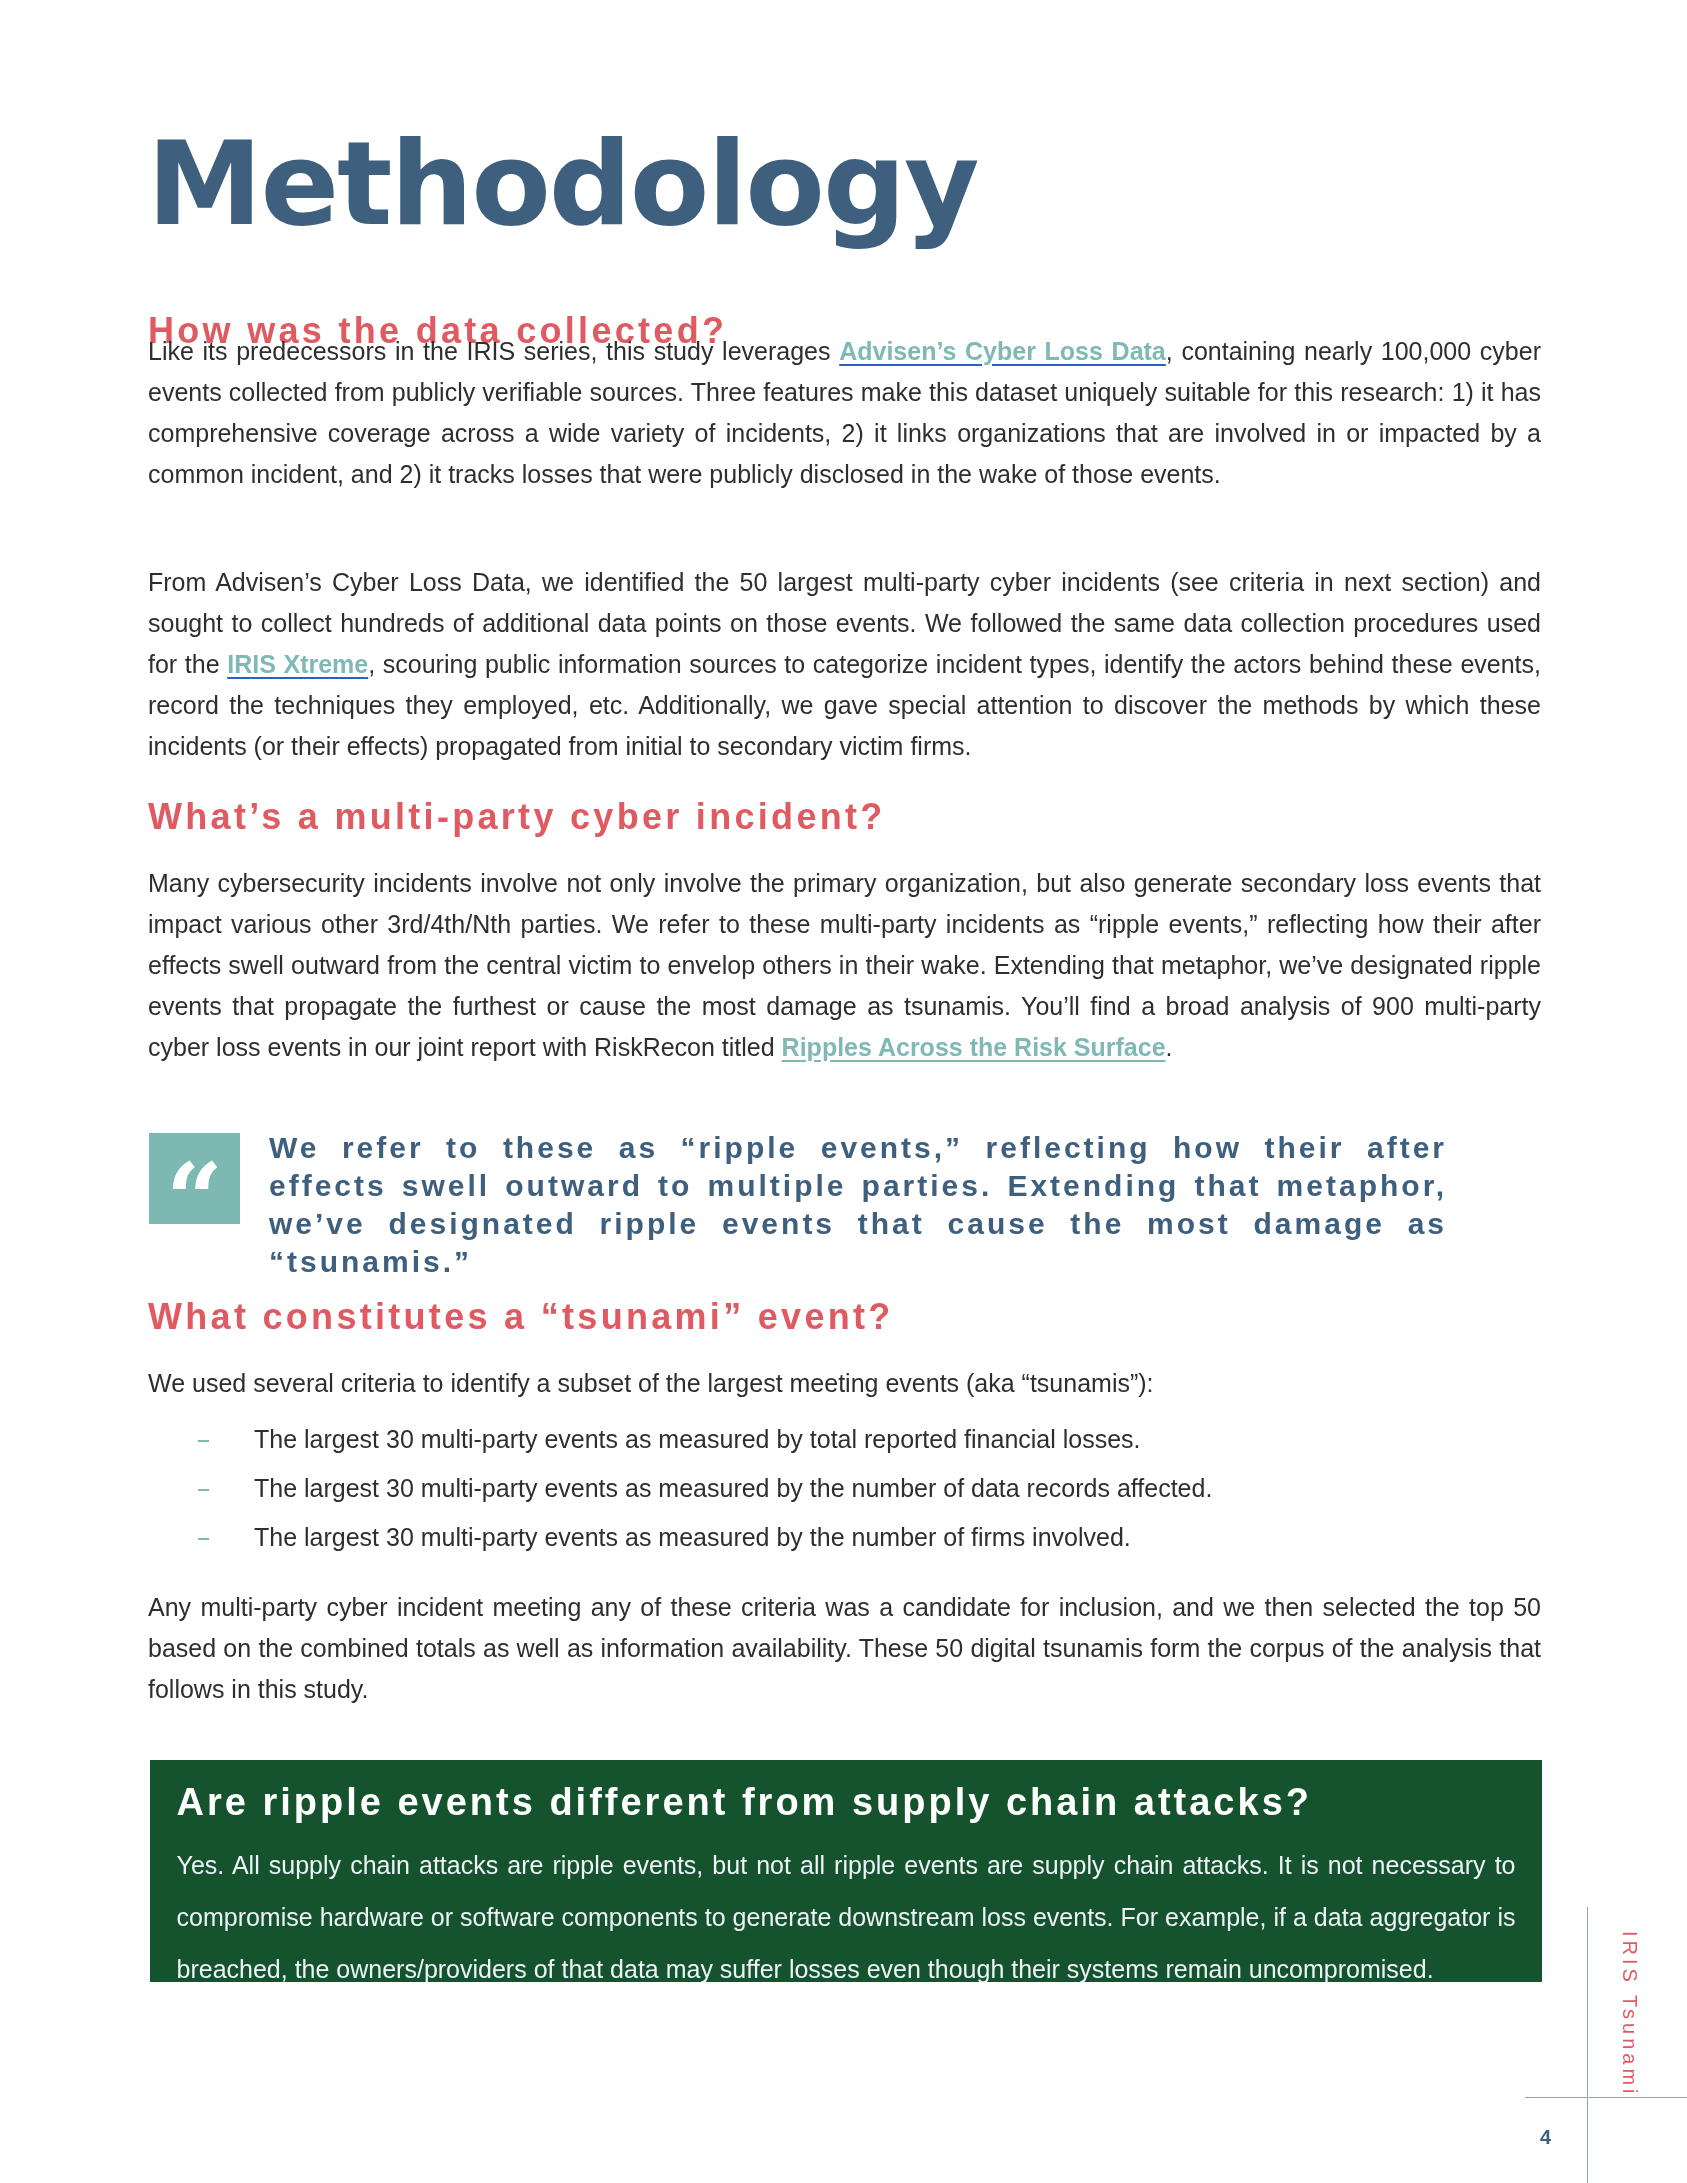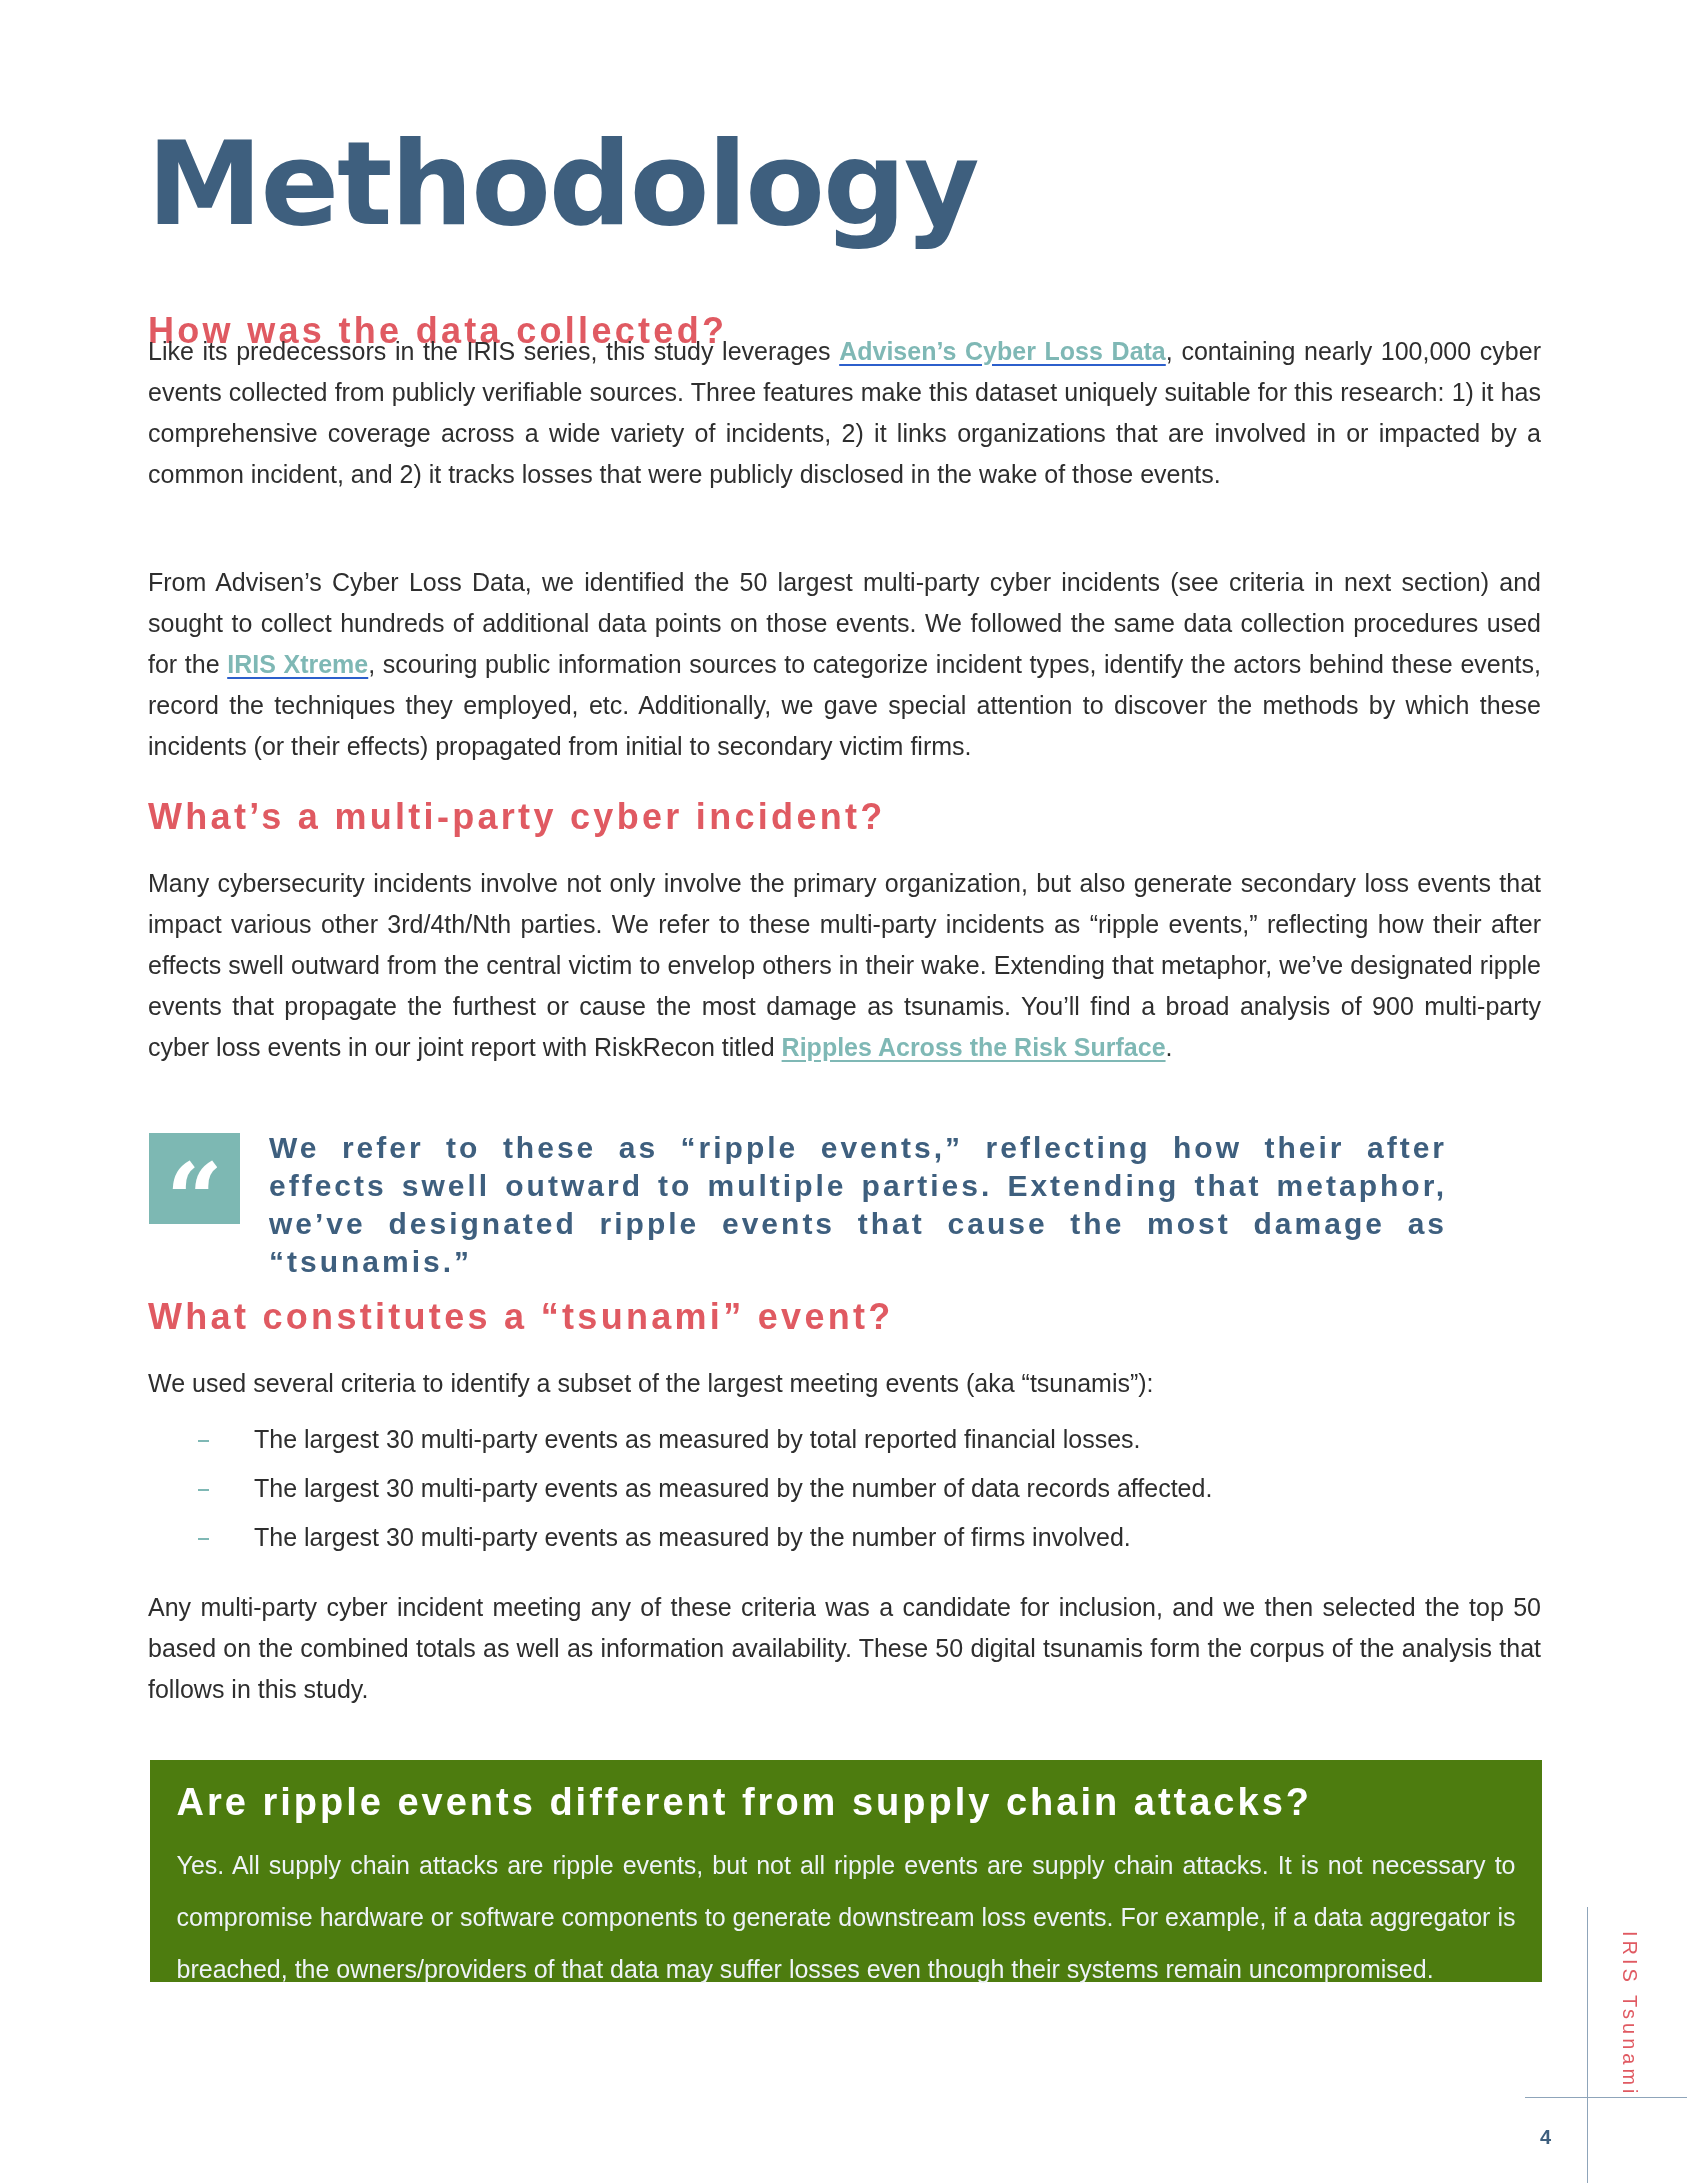--- a/index.html
+++ b/index.html
@@ -30,21 +30,21 @@
                 font-size: 30px; line-height: 38px; font-weight: bold; color: #3e5f7e;
                 letter-spacing: 3px; text-align: justify; text-align-last: left; }
   .h-tsunami { top: 1297px; }
   .p4 { top: 1363px; }
   .bullet-list { position: absolute; left: 198px; top: 1419px; margin: 0; padding: 0; list-style: none; }
   .bullet { position: relative; height: 49px; font-size: 25px; line-height: 41px; color: #2e2e2e; }
   .bullet-dash { position: absolute; left: 0; top: 20.5px; width: 10.6px; height: 2.6px; background: #7fb8b5; }
   .bullet-text { position: absolute; left: 56px; top: 0; white-space: nowrap; }
   .p5 { top: 1587px; }
   .callout { position: absolute; left: 150px; top: 1760px; width: 1392px; height: 222px;
-             background: #4d7c0f; }
+             background: #14532d; }
   .callout-title { position: absolute; left: 26.5px; top: 21px; margin: 0; color: #ffffff;
                    font-weight: bold; font-size: 38px; letter-spacing: 3px; }
   .callout-text { position: absolute; left: 26.5px; top: 79px; width: 1339px; margin: 0;
                   color: #eef3f8; font-size: 25px; line-height: 52px; text-align: justify; }
   .side-vline { position: absolute; left: 1587px; top: 1907px; width: 1.3px; height: 277px; background: #8fa5ba; }
   .side-hline { position: absolute; left: 1525px; top: 2097px; width: 162px; height: 1.3px; background: #8fa5ba; }
   .side-label { position: absolute; left: 1618px; top: 1931px; color: #e05a62; font-size: 20px;
                 letter-spacing: 4px; writing-mode: vertical-rl; transform: none; white-space: nowrap; }
   .page-number { position: absolute; left: 1540px; top: 2126px; color: #3e5f7e; font-size: 20px; font-weight: bold; }
 </style>

